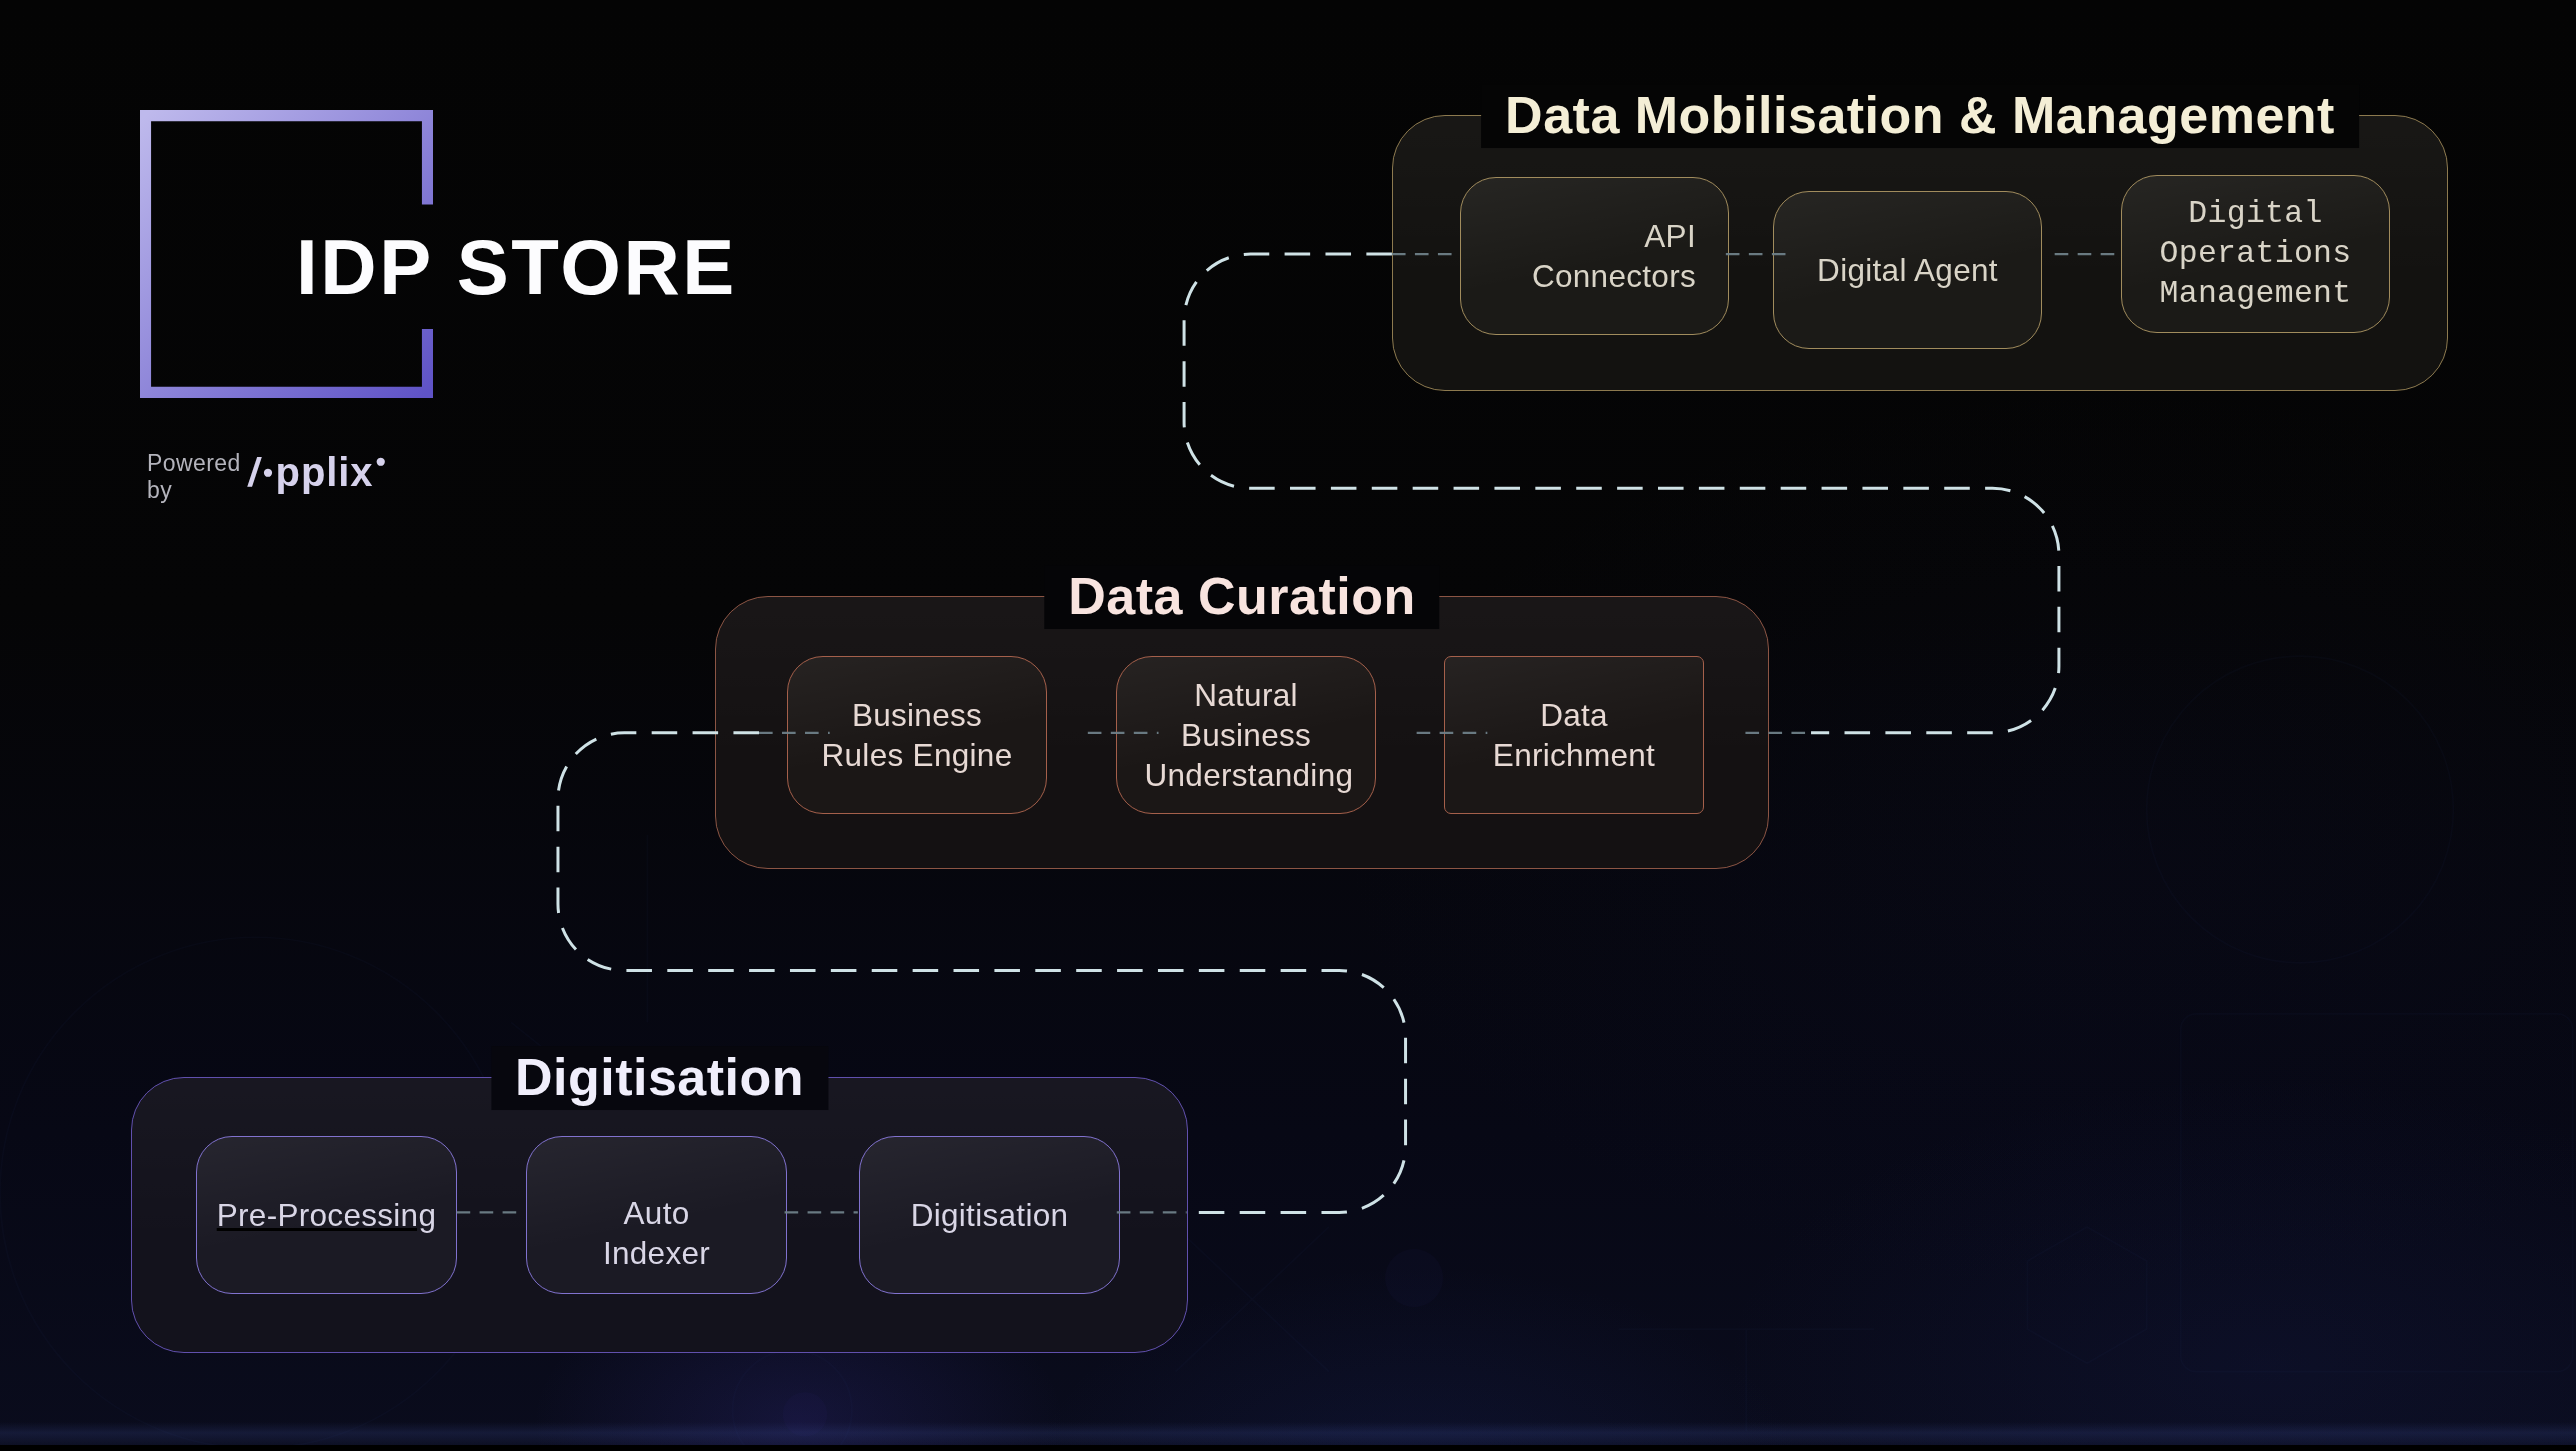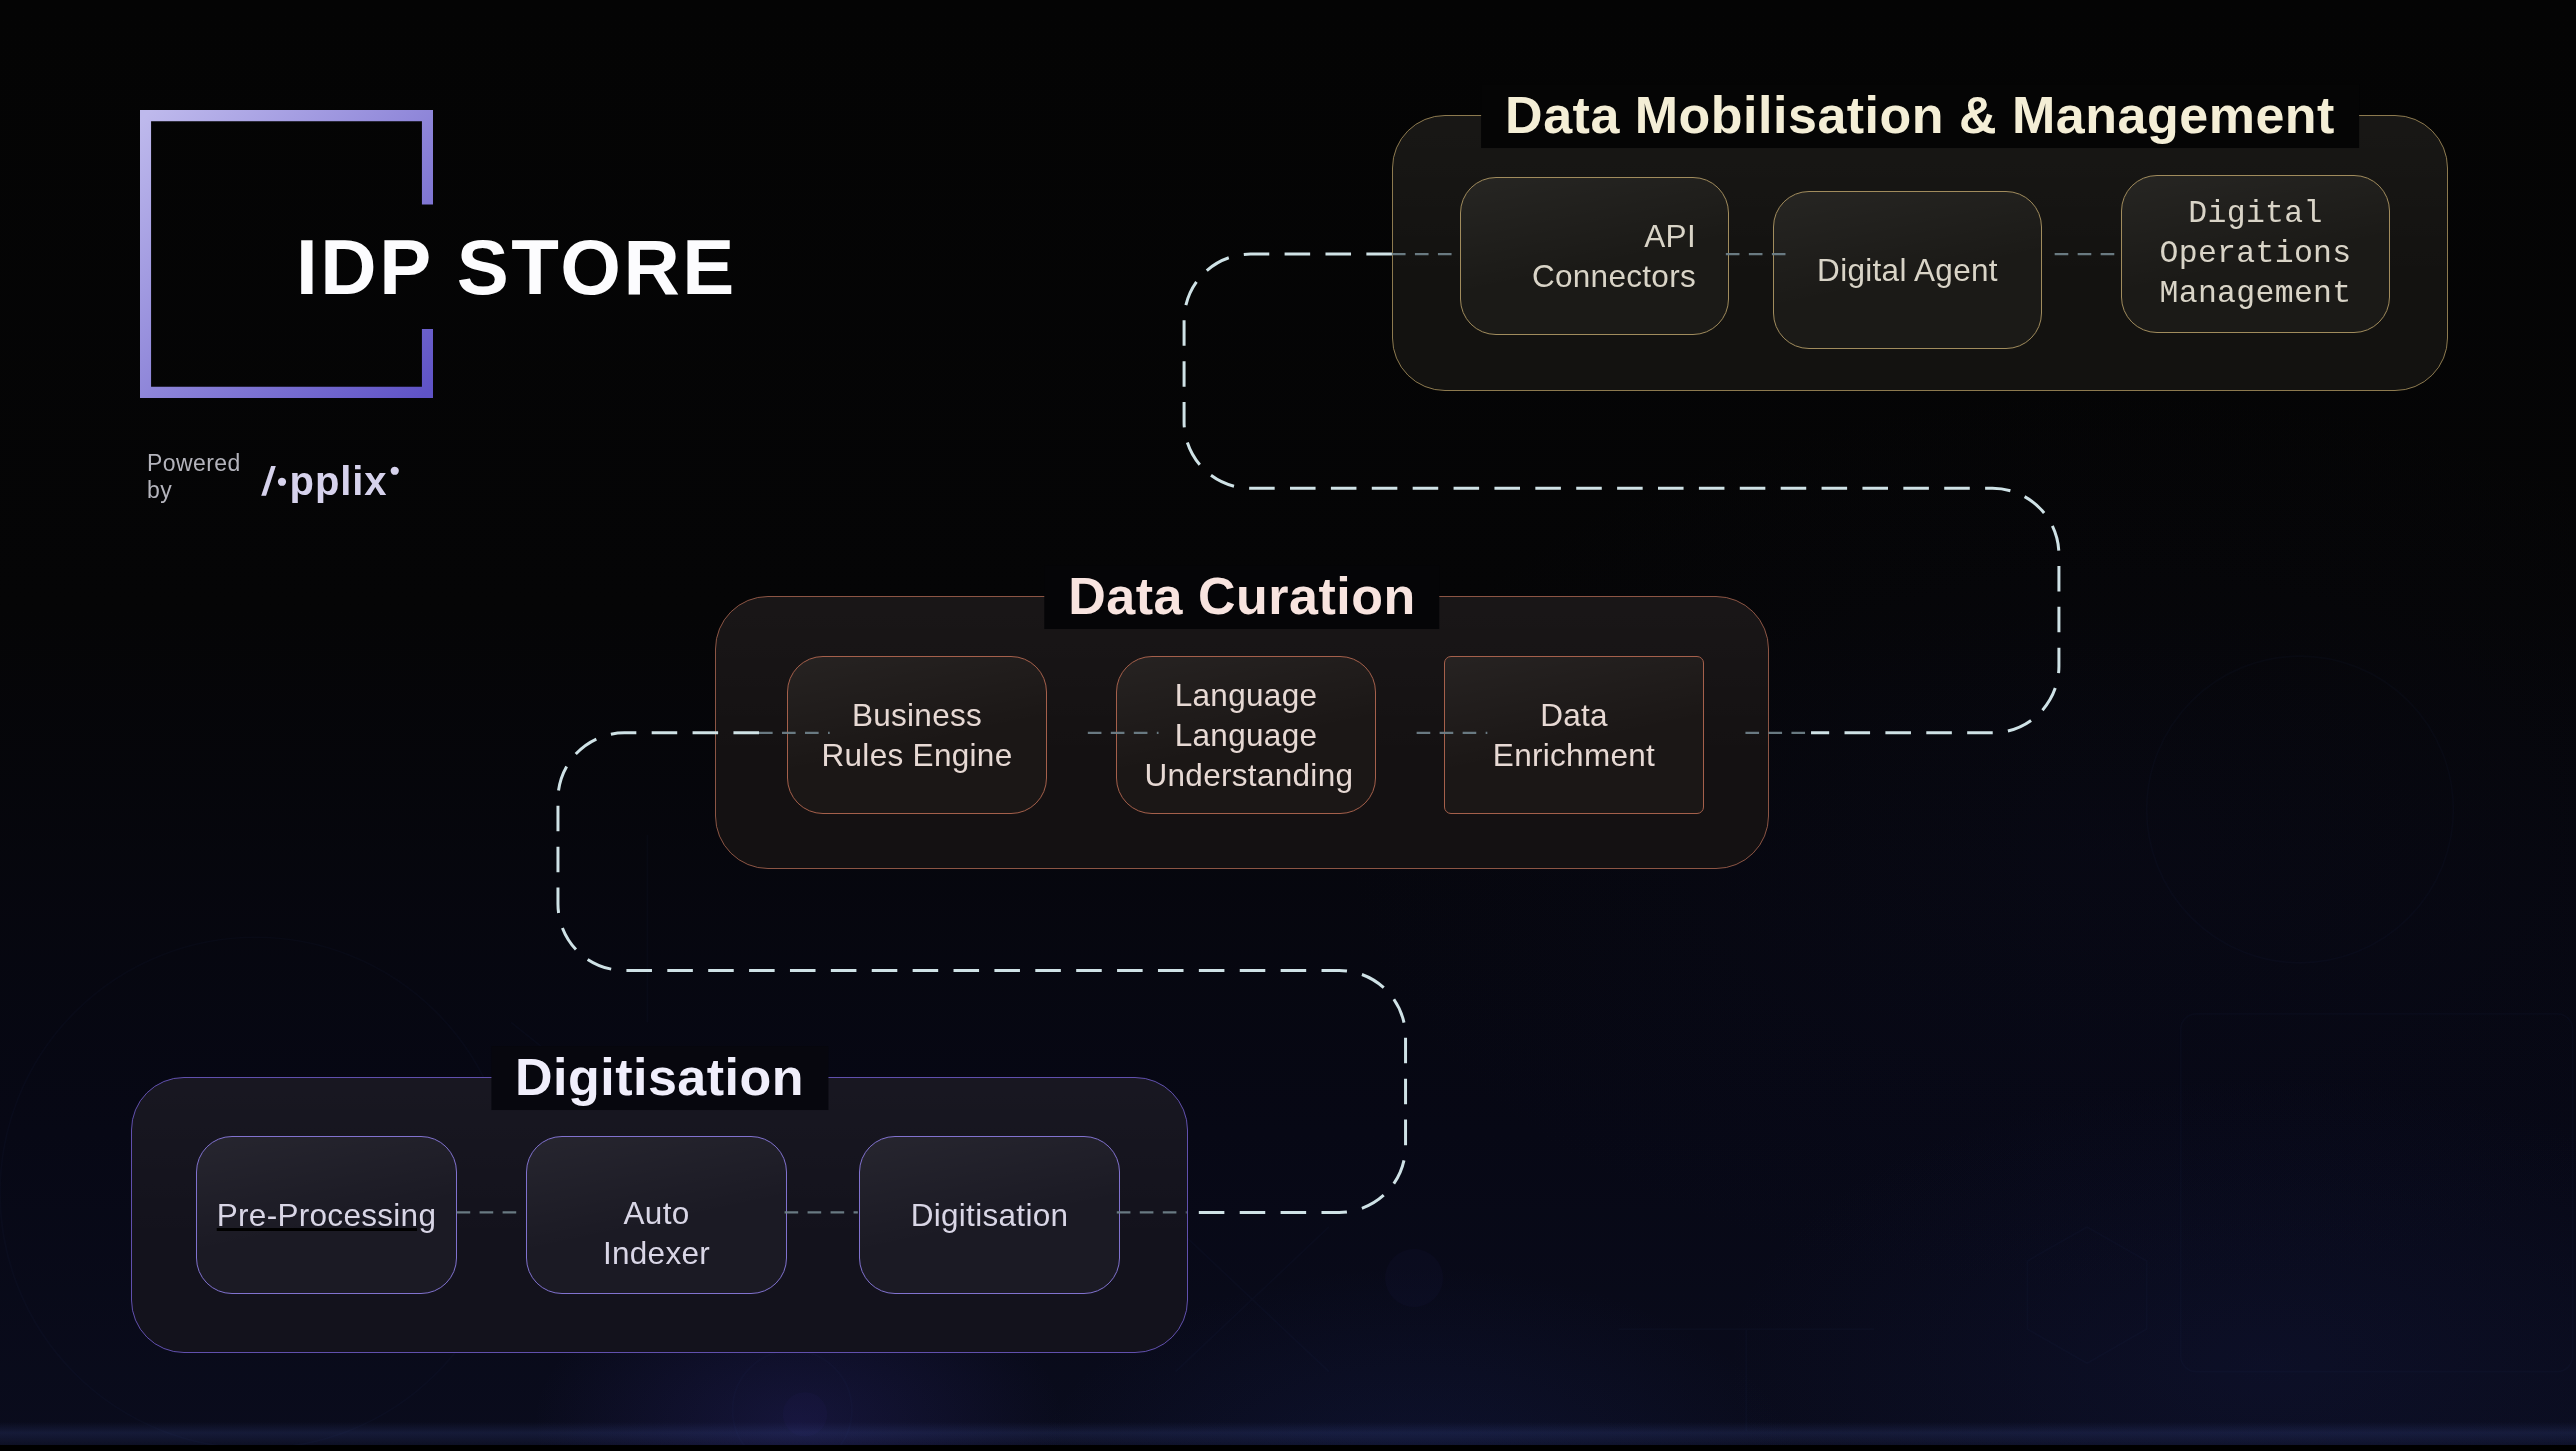--- a/index.html
+++ b/index.html
@@ -21,21 +21,21 @@
   .bottom-black{position:absolute;left:0;right:0;bottom:0;height:6.8px;background:#000;z-index:2;}
 
   
   .logo-block{position:absolute;left:0;top:0;z-index:3;}
   .logo-frame{position:absolute;left:140px;top:110px;}
   .idp-title{
     position:absolute;left:296px;top:228px;width:358px;
     font-size:78px;font-weight:700;letter-spacing:2.6px;color:#fcfcfe;line-height:1;
     white-space:nowrap;
   }
-  .powered-row{position:absolute;left:147px;top:450px;display:flex;align-items:flex-end;gap:22px;}
+  .powered-row{position:absolute;left:147px;top:450px;display:flex;align-items:flex-start;gap:8px;}
   .powered-label{font-size:23px;font-weight:400;color:#b4b4bc;letter-spacing:0.4px;}
   .brand-wordmark{font-size:40px;font-weight:600;color:#d6d2ec;letter-spacing:0.9px;display:flex;align-items:baseline;position:relative;}
   .brand-wordmark .ax-slash{font-style:normal;transform:skewX(-8deg);margin-right:1.7px;}
   .brand-wordmark .ax-dot{font-size:19px;position:relative;top:-7.7px;margin-right:0.9px;}
   .brand-wordmark .ax-tdot{font-size:19px;position:relative;top:-19px;margin-left:1.7px;}
 
   
   .group{position:absolute;border:1.7px solid var(--border,#666);border-radius:53px;
     background:linear-gradient(180deg, rgba(255,255,255,.022), rgba(255,255,255,0) 60%), var(--group-bg,#131313);
     z-index:2;}
@@ -131,21 +131,21 @@
       <div class="node-label">Digital Operations Management</div>
     </div>
   </div>
 
   <div class="group g-mid" style="--border: #8c5544; --box-border: #a5604b; --title-color: #f8e4df; --label-color: #e7d9d4; --group-bg: #141112; --box-bg: #1b1716; --title-bg: #050507;">
     <div class="group-title">Data Curation</div>
     <div class="node n0">
       <div class="node-label">Business Rules Engine</div>
     </div>
     <div class="node n1">
-      <div class="node-label">Language Language Understanding</div>
+      <div class="node-label">Natural Business Understanding</div>
     </div>
     <div class="node n2">
       <div class="node-label">Data Enrichment</div>
     </div>
   </div>
 
   <div class="group g-bot" style="--border: #6150ae; --box-border: #8172cf; --title-color: #f0eefb; --label-color: #d9d6e6; --group-bg: #13121c; --box-bg: #1b1a24; --title-bg: #07070e;">
     <div class="group-title">Digitisation</div>
     <div class="node n0">
       <div class="node-label oneline">Pre-Processing</div>

